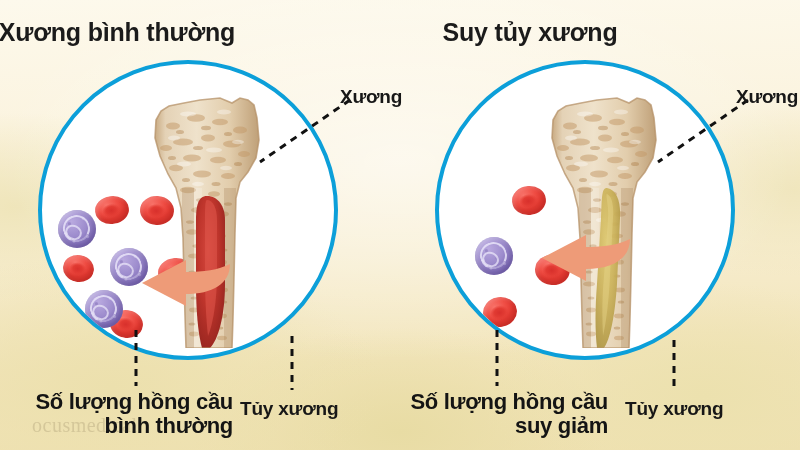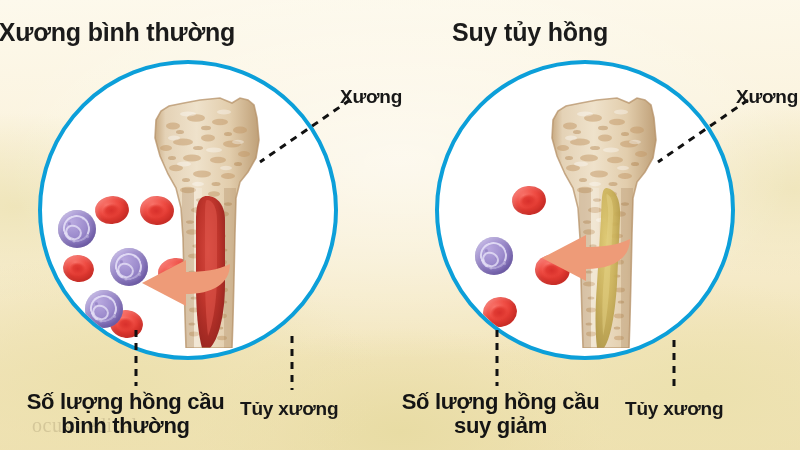--- a/index.html
+++ b/index.html
@@ -129,21 +129,21 @@
   .lbl{
     position:absolute;
     font-size:19px;font-weight:bold;color:#171717;
     white-space:nowrap;letter-spacing:-0.2px;
   }
   .lbl-c{
     position:absolute;
     font-size:22px;font-weight:bold;color:#141414;
     text-align:center;line-height:1.10;letter-spacing:-0.3px;
   }
-  .lbl-c span{display:block;}
+  .lbl-c span{display:block;text-align:right;}
 </style>
 </head>
 <body>
 
 <div id="stage">
 
   <div class="bg"></div>
   <div class="bg-vign"></div>
 
   <div class="watermark">ocusmedical</div>
@@ -310,21 +310,21 @@
     </div>
 
     <svg class="leader" style="left:280px;top:336px;width:24px;height:56px;">
       <line x1="12" y1="0" x2="12" y2="54"></line>
     </svg>
     <div class="lbl" style="left:240px;top:398px;">Tủy xương</div>
   </div>
 
   <div class="panel right">
 
-    <div class="heading">Suy tủy hồng</div>
+    <div class="heading">Suy tủy xương</div>
 
     <div class="circle"></div>
 
     <div class="circle-clip">
 
       <div class="cell rbc" style="left:73px;top:122px;width:34px;height:29px;transform:rotate(-6deg);"></div>
       <div class="cell rbc" style="left:96px;top:191px;width:35px;height:30px;transform:rotate(5deg);"></div>
       <div class="cell rbc" style="left:44px;top:233px;width:34px;height:30px;transform:rotate(-10deg);"></div>
 
       <div class="wbc" style="left:36px;top:173px;width:38px;height:38px;">

